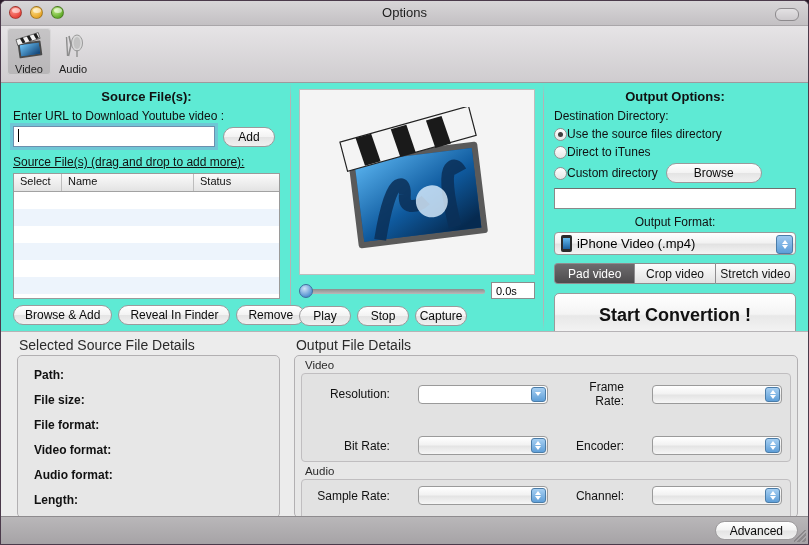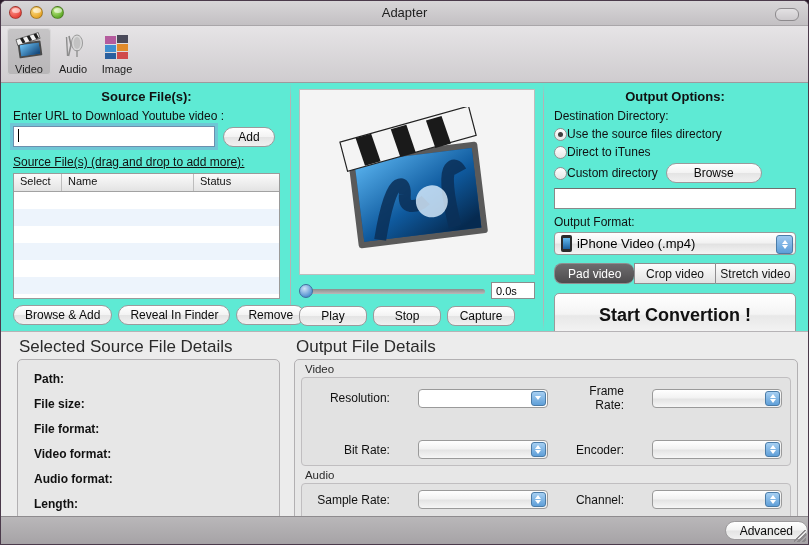--- a/index.html
+++ b/index.html
@@ -192,21 +192,21 @@
     box-sizing: border-box;
   }
   .timebox {
     box-sizing: border-box;
     width: 44px; height: 17px;
     background: #fff; border: 1px solid #8d8d8d;
     font-size: 11px; color: #000;
     display: flex; align-items: center; padding-left: 4px;
   }
   .playrow { display: flex; gap: 6px; margin-top: 7px; }
-  .playrow .btn { width: 68px; border-radius: 8px; }
+  .playrow .btn { width: 52px; }
 
   
   .radio-line { display: flex; align-items: center; margin-top: 4px; }
   .radio {
     width: 13px; height: 13px; border-radius: 50%;
     box-sizing: border-box;
     border: 1px solid #929292;
     background: linear-gradient(to bottom, #ffffff, #e6e6e6);
     position: relative; flex: none;
   }
@@ -263,21 +263,20 @@
     background: linear-gradient(to bottom, #fdfdfd, #e2e2e2);
     font-size: 12px; color: #111;
     display:flex; align-items:center; justify-content:center;
     cursor: default;
   }
   .seg:first-child { border-radius: 4px 0 0 4px; }
   .seg:last-child  { border-radius: 0 4px 4px 0; border-right: 1px solid #8f8d8f; }
   .seg.active {
     background: linear-gradient(to bottom, #6e6c6e, #4e4c4e);
     color: #fff;
-    border-radius: 8px;
   }
   .bigbtn {
     margin-top: 9px;
     height: 42px;
     border: 1px solid #9a9a9a;
     border-radius: 5px;
     background: linear-gradient(to bottom, #ffffff 0%, #f4f4f4 48%, #e8e8e8 52%, #f6f6f6 100%);
     display:flex; align-items:center; justify-content:center;
     font-size: 18px; font-weight: bold; color: #111;
     cursor: default;
@@ -289,21 +288,21 @@
     height: 205px;
     border-top: 1px solid #b6b3b6;
     background: #ececec;
     display: flex;
     padding: 5px 10px 0 16px;
     box-sizing: border-box;
     gap: 14px;
   }
   .group { position: relative; }
   .group > .gtitle {
-    font-size: 17px; color: #2b2b2b;
+    font-size: 14px; color: #2b2b2b;
     margin: 0 0 2px 2px;
   }
   .gbox {
     box-sizing: border-box;
     border: 1px solid #b2b0b2;
     border-radius: 5px;
     background: #e7e7e7;
   }
   .left-group { width: 340px; }
   .left-group .gbox { height: 163px; padding: 12px 0 0 16px; }
@@ -357,20 +356,21 @@
   .arrow-dn-s { width:0;height:0;border-left:3px solid transparent;border-right:3px solid transparent;border-top:4px solid #fff; }
   .arrow-up-s { width:0;height:0;border-left:3px solid transparent;border-right:3px solid transparent;border-bottom:4px solid #fff; margin-bottom:1px; }
 
   
   .statusbar {
     position: absolute; left: 0; right: 0; bottom: 0;
     height: 27px;
     background: linear-gradient(to bottom, #b9b7b9 0%, #a6a3a6 100%);
     border-top: 1px solid #8e8b8e;
     display: flex; align-items: center; justify-content: flex-end;
+    padding-right: 10px;
   }
   .statusbar .btn { height: 19px; padding: 0 14px; }
   .grip {
     position: absolute; right: 2px; bottom: 2px;
     width: 12px; height: 12px;
     background:
       linear-gradient(135deg, transparent 42%, #8b888b 42%, #8b888b 52%, transparent 52%),
       linear-gradient(135deg, transparent 62%, #8b888b 62%, #8b888b 72%, transparent 72%),
       linear-gradient(135deg, transparent 82%, #8b888b 82%, #8b888b 92%, transparent 92%);
   }
@@ -379,21 +379,21 @@
 <body>
 
 <div class="window">
 
   <div class="titlebar">
     <div class="traffic">
       <div class="tl red"></div>
       <div class="tl yellow"></div>
       <div class="tl green"></div>
     </div>
-    <div class="wtitle">Adapter</div>
+    <div class="wtitle">Options</div>
     <div class="toolbar-pill"></div>
   </div>
 
   <div class="toolbar">
 
     <div class="tbtn selected">
       <span class="glyph">
         <svg width="30" height="30" viewBox="0 0 30 30">
           <g transform="rotate(-8 15 15)">
             <rect x="4" y="11" width="23" height="15" rx="1" fill="#4a4a4a"></rect>
@@ -421,33 +421,20 @@
           <ellipse cx="19" cy="12" rx="5.5" ry="8" fill="#d9d9d9" stroke="#9a9a9a"></ellipse>
           <ellipse cx="19" cy="12" rx="3.5" ry="6" fill="#c2c2c2"></ellipse>
           <rect x="18.2" y="19" width="1.6" height="7" fill="#9a9a9a"></rect>
           <path d="M11 5 L13 14 L10.5 25" stroke="#8d8d8d" stroke-width="1.6" fill="none"></path>
           <path d="M8.5 6 L9.6 25" stroke="#8d8d8d" stroke-width="1.4" fill="none"></path>
         </svg>
       </span>
       <span class="tlabel">Audio</span>
     </div>
 
-    <div class="tbtn">
-      <span class="glyph">
-        <svg width="30" height="30" viewBox="0 0 30 30">
-          <rect x="3" y="5" width="11" height="8" fill="#b45b9d"></rect>
-          <rect x="15" y="4" width="11" height="8" fill="#4a4a5a"></rect>
-          <rect x="3" y="14" width="11" height="7" fill="#3f8fd0"></rect>
-          <rect x="15" y="13" width="11" height="7" fill="#e08a2a"></rect>
-          <rect x="3" y="22" width="11" height="6" fill="#2a5f9e"></rect>
-          <rect x="15" y="21" width="11" height="7" fill="#d04a4a"></rect>
-        </svg>
-      </span>
-      <span class="tlabel">Image</span>
-    </div>
   </div>
 
   <div class="toprow">
 
     <div class="panel src">
       <div class="ptitle">Source File(s):</div>
       <div class="lbl">Enter URL to Download Youtube video :</div>
 
       <div class="row urlwrap" style="gap:8px;">
         <div class="textfield focus" style="width:202px;"><span class="caret"></span></div>
@@ -537,21 +524,21 @@
         <span class="lbl">Direct to iTunes</span>
       </div>
       <div class="radio-line">
         <span class="radio"></span>
         <span class="lbl">Custom directory</span>
         <span class="btn" style="margin-left:8px;width:96px;">Browse</span>
       </div>
 
       <div class="textfield destfield"></div>
 
-      <div class="lbl" style="margin-top:6px;">Output Format:</div>
+      <div class="lbl" style="margin-top:6px;text-align:center;">Output Format:</div>
 
       <div class="popup">
         <span class="iphone-ic">
             <i></i>
           </span>
         <span>iPhone Video (.mp4)</span>
         <span class="stepper">
           <span class="arrow-up"></span>
             <span class="arrow-dn"></span>
         </span>

